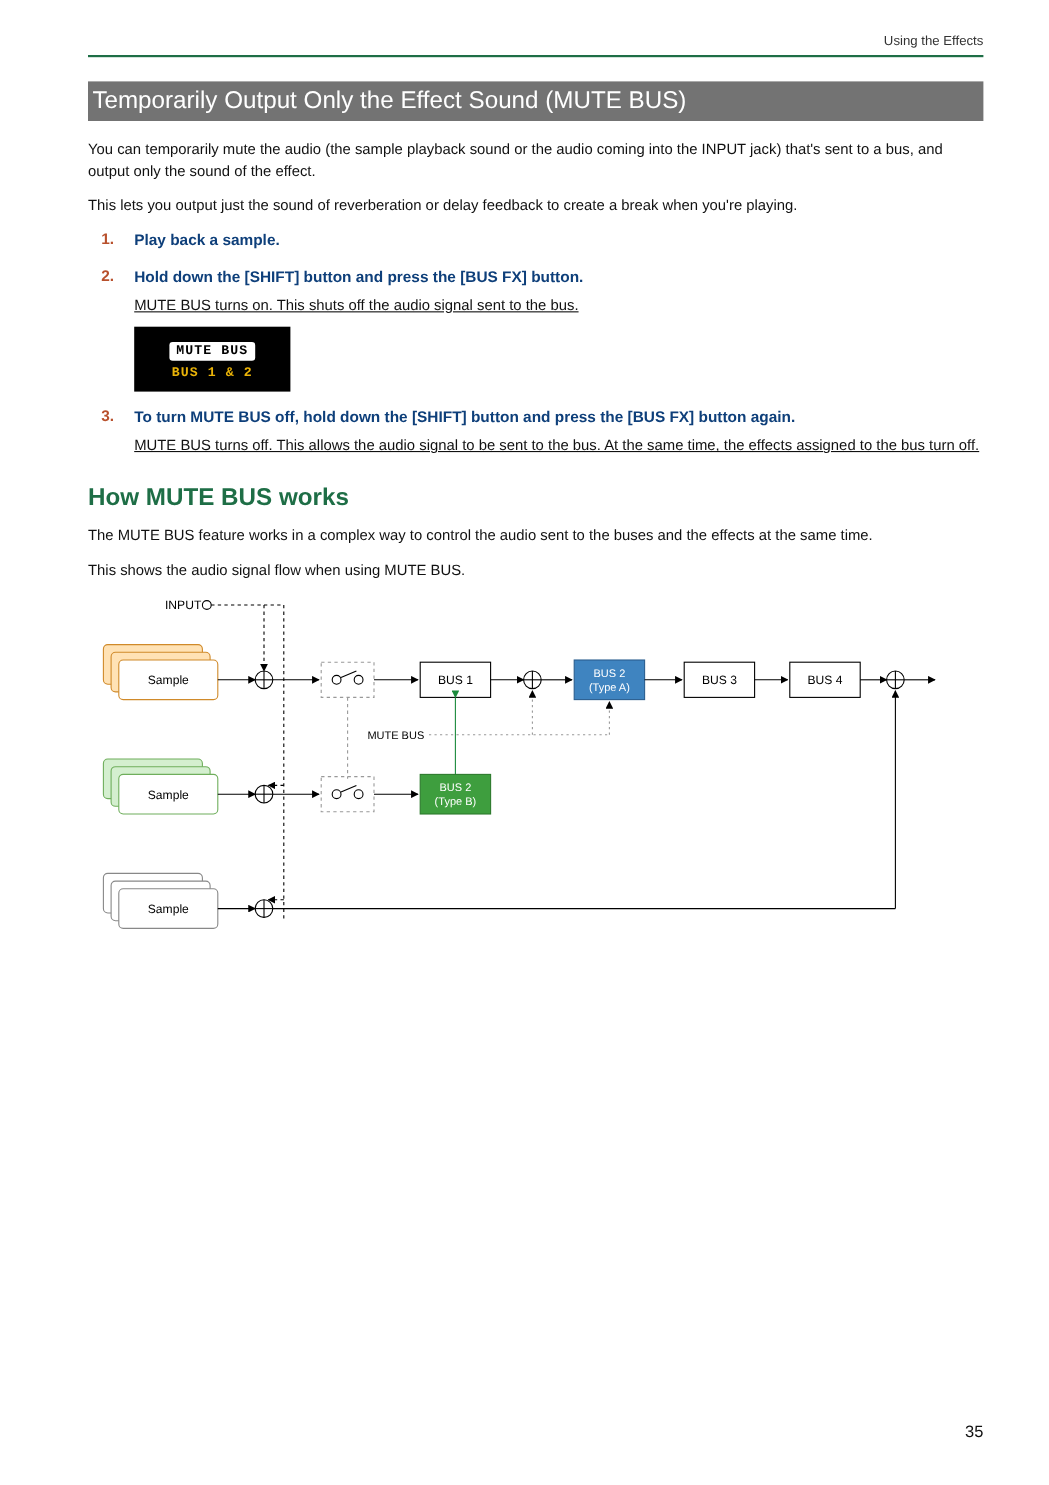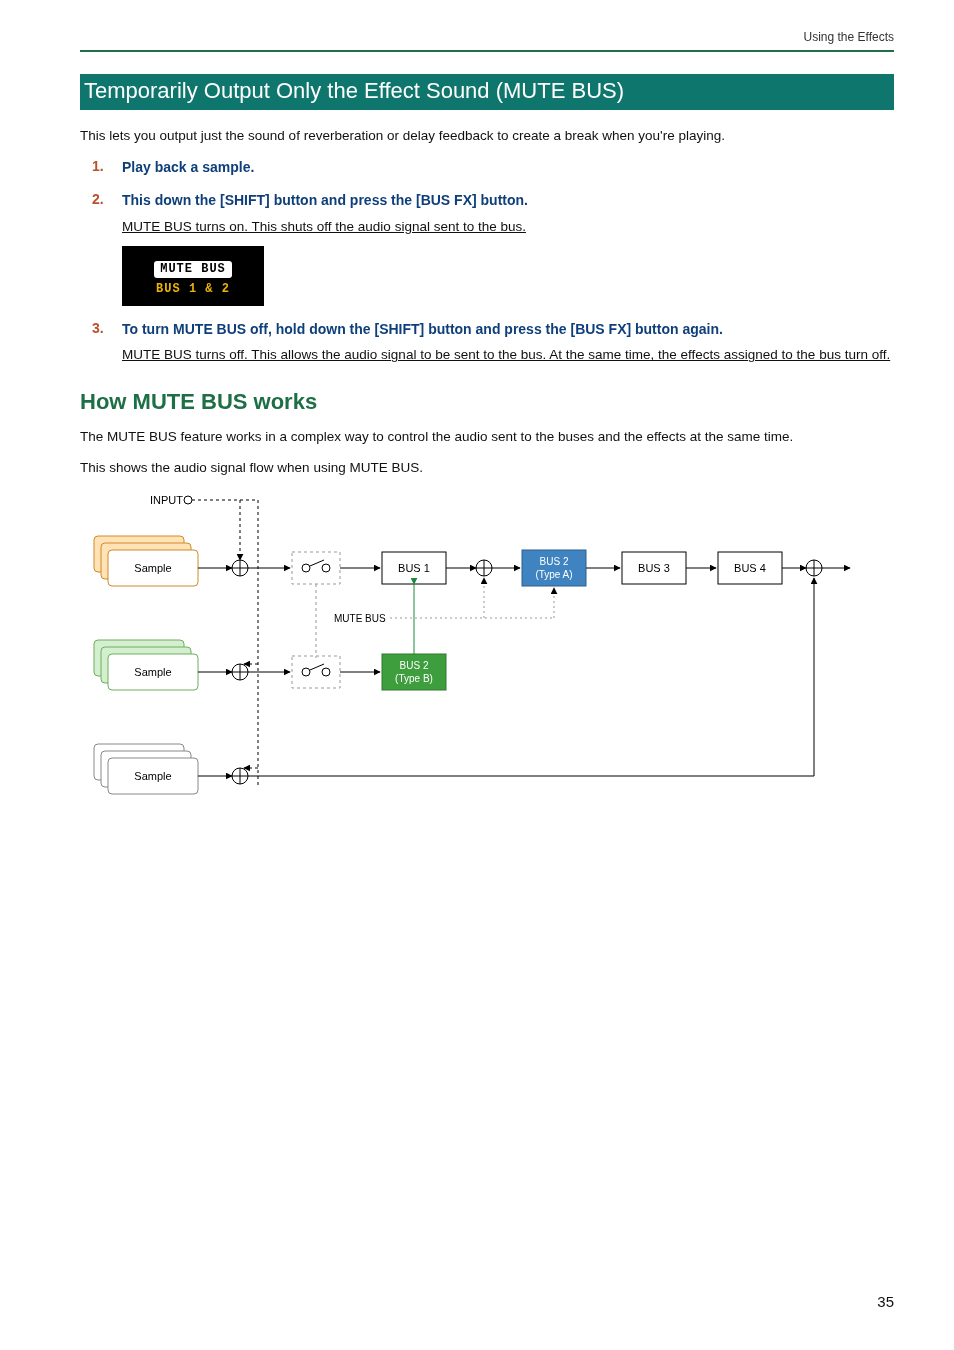--- a/index.html
+++ b/index.html
@@ -18,21 +18,21 @@
   }
   .running-head {
     text-align: right;
     font-size: 12px;
     color: #333;
     padding-bottom: 6px;
     border-bottom: 2px solid #1e6e46;
     margin-bottom: 22px;
   }
   .section-bar {
-    background: #0f766e;
+    background: #737373;
     color: #fff;
     font-size: 22px;
     font-weight: 400;
     padding: 4px 8px 6px 4px;
     margin: 0 0 16px 0;
   }
   p.body {
     font-size: 13.5px;
     line-height: 1.45;
     margin: 0 0 12px 0;
@@ -117,30 +117,31 @@
 </style>
 </head>
 <body>
 
 <div class="page">
 
   <div class="running-head">Using the Effects</div>
 
   <h1 class="section-bar">Temporarily Output Only the Effect Sound (MUTE BUS)</h1>
 
+  <p class="body">You can temporarily mute the audio (the sample playback sound or the audio coming into the INPUT jack) that's sent to a bus, and output only the sound of the effect.</p>
   <p class="body">This lets you output just the sound of reverberation or delay feedback to create a break when you're playing.</p>
 
   <ol class="steps">
     <li>
       <span class="step-num">1.</span>
       <p class="step-head">Play back a sample.</p>
     </li>
     <li>
       <span class="step-num">2.</span>
-      <p class="step-head">This down the [SHIFT] button and press the [BUS FX] button.</p>
+      <p class="step-head">Hold down the [SHIFT] button and press the [BUS FX] button.</p>
       <p class="step-body">MUTE BUS turns on. This shuts off the audio signal sent to the bus.</p>
       <div class="lcd">
         <span class="chip">MUTE BUS</span>
         <div class="line2">BUS 1 &amp; 2</div>
       </div>
     </li>
     <li>
       <span class="step-num">3.</span>
       <p class="step-head">To turn MUTE BUS off, hold down the [SHIFT] button and press the [BUS FX] button again.</p>
       <p class="step-body">MUTE BUS turns off. This allows the audio signal to be sent to the bus. At the same time, the effects assigned to the bus turn off.</p>

